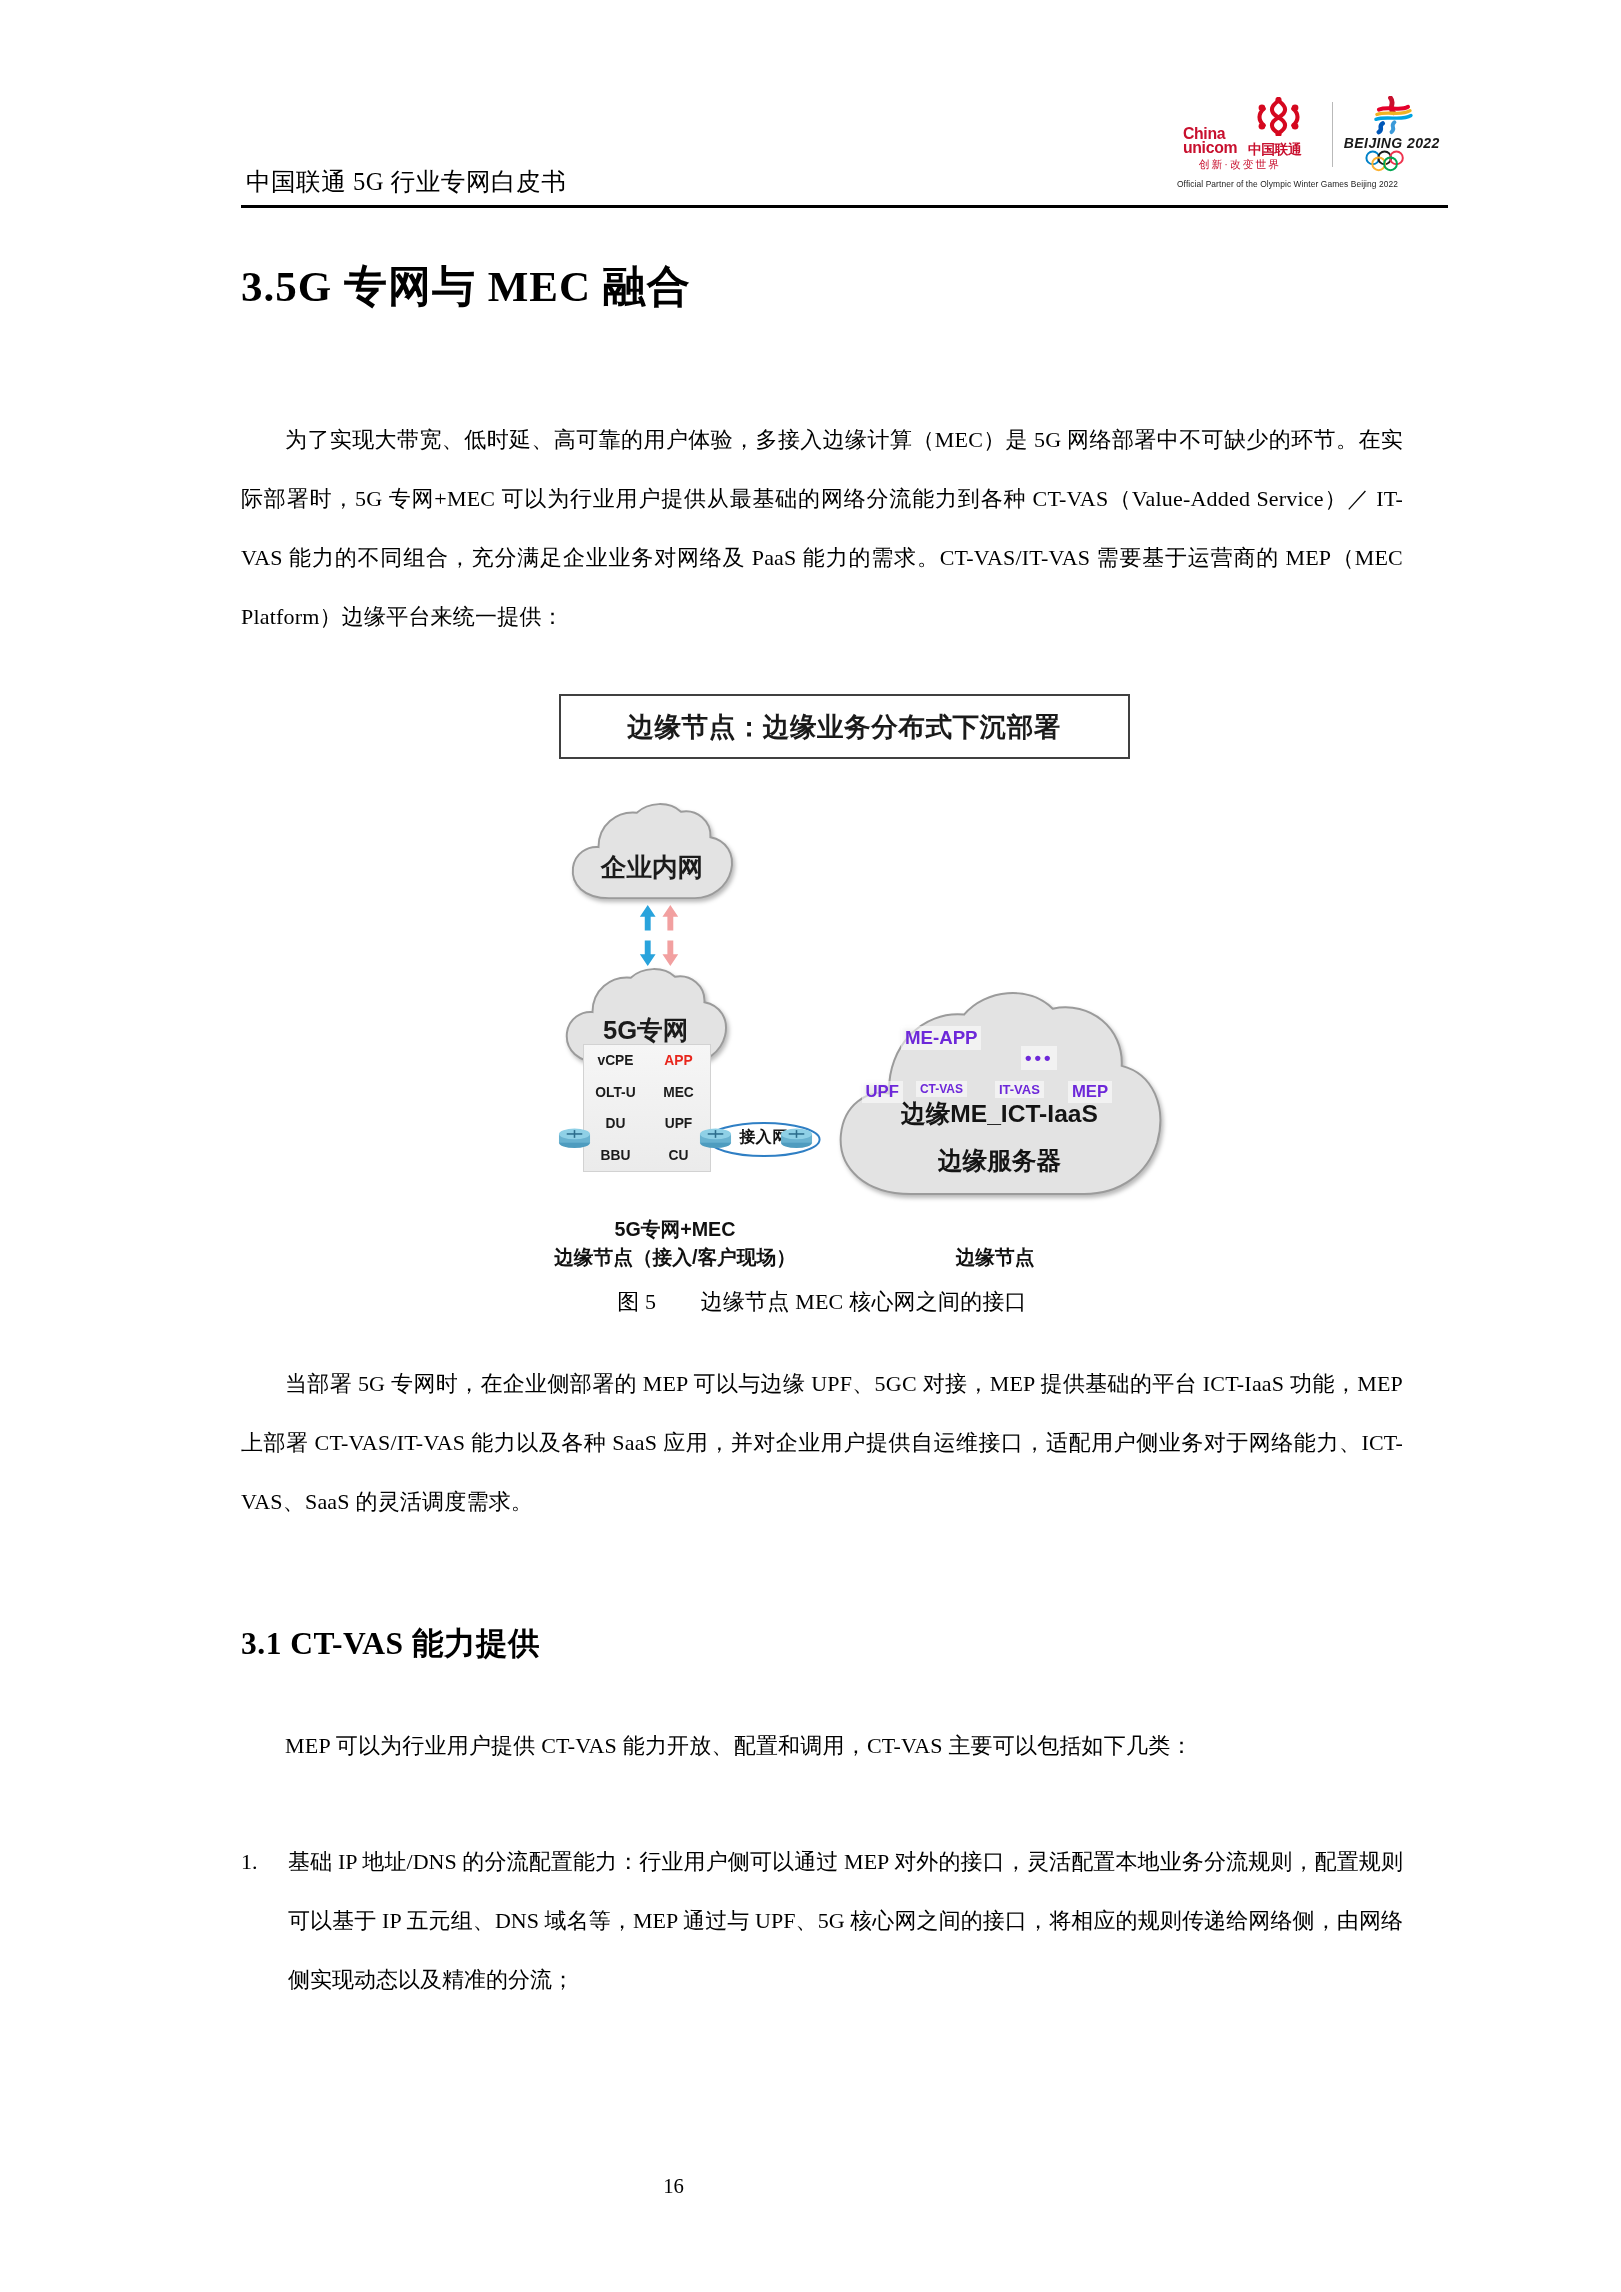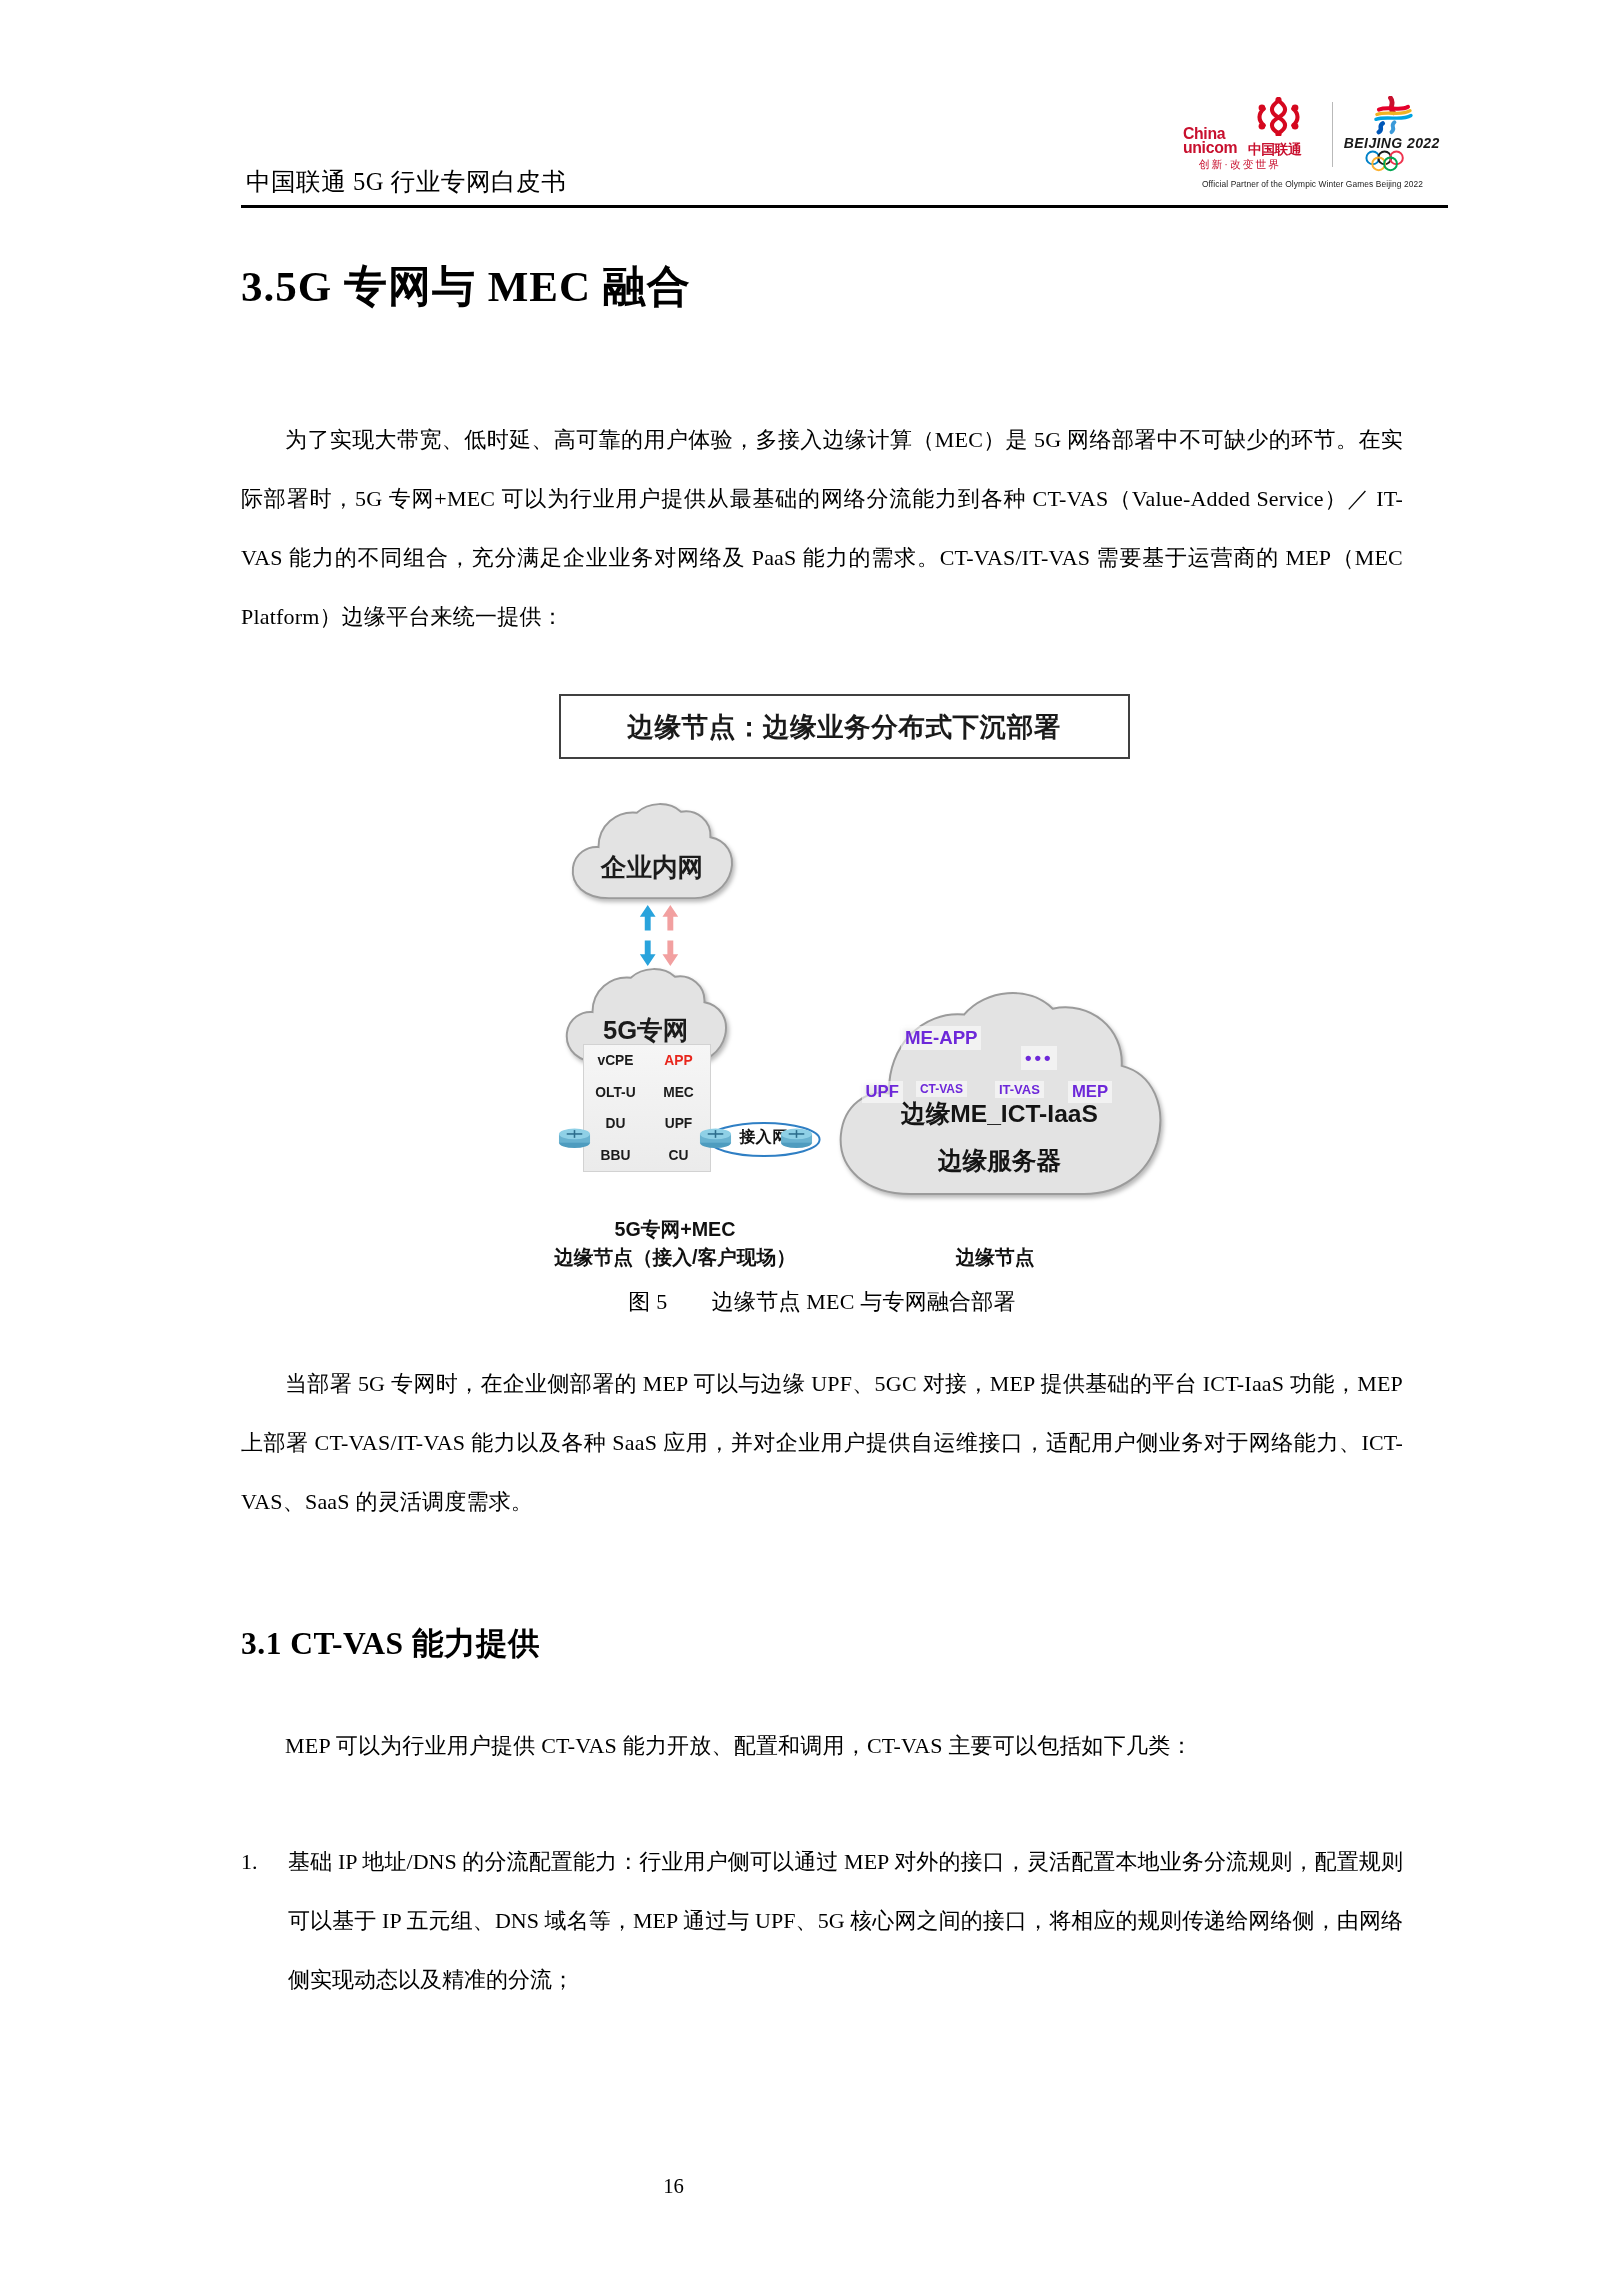--- a/index.html
+++ b/index.html
@@ -128,21 +128,21 @@
     font-size: 14px;
     color: #1a1a1a;
     letter-spacing: 0.4px;
   }
   .bj-rings { position: absolute; left: 23.6px; top: 55px; width: 61px; height: 21.7px; }
   .logo-caption {
     position: absolute;
     left: 0;
     top: 85px;
     width: 271px;
-    text-align: center;
+    text-align: left;
     font-family: "Liberation Sans", sans-serif;
     font-size: 8.4px;
     color: #222;
     letter-spacing: 0.1px;
   }
 
   
   .h1 {
     position: absolute;
     left: 241px;
@@ -550,21 +550,21 @@
     </div>
 
     <div class="fig-footlabel" id="foot-left-1">5G专网+MEC</div>
     <div class="fig-footlabel" id="foot-left-2">边缘节点（接入/客户现场）</div>
     <div class="fig-footlabel" id="foot-right">边缘节点</div>
   </div>
 
   <div class="fig-caption">
     <span>图 5</span>
     <span class="gap"></span>
-    <span>边缘节点 MEC 与专网融合部署</span>
+    <span>边缘节点 MEC 核心网之间的接口</span>
   </div>
 
   <div class="para indent" id="para-2">当部署 5G 专网时，在企业侧部署的 MEP 可以与边缘 UPF、5GC 对接，MEP 提供基础的平台 ICT-IaaS 功能，MEP 上部署 CT-VAS/IT-VAS 能力以及各种 SaaS 应用，并对企业用户提供自运维接口，适配用户侧业务对于网络能力、ICT-VAS、SaaS 的灵活调度需求。</div>
 
   <div class="h2">3.1 CT-VAS 能力提供</div>
 
   <div class="para indent" id="para-3">MEP 可以为行业用户提供 CT-VAS 能力开放、配置和调用，CT-VAS 主要可以包括如下几类：</div>
 
   <div class="list-item">
     <span class="list-num">1.</span>

